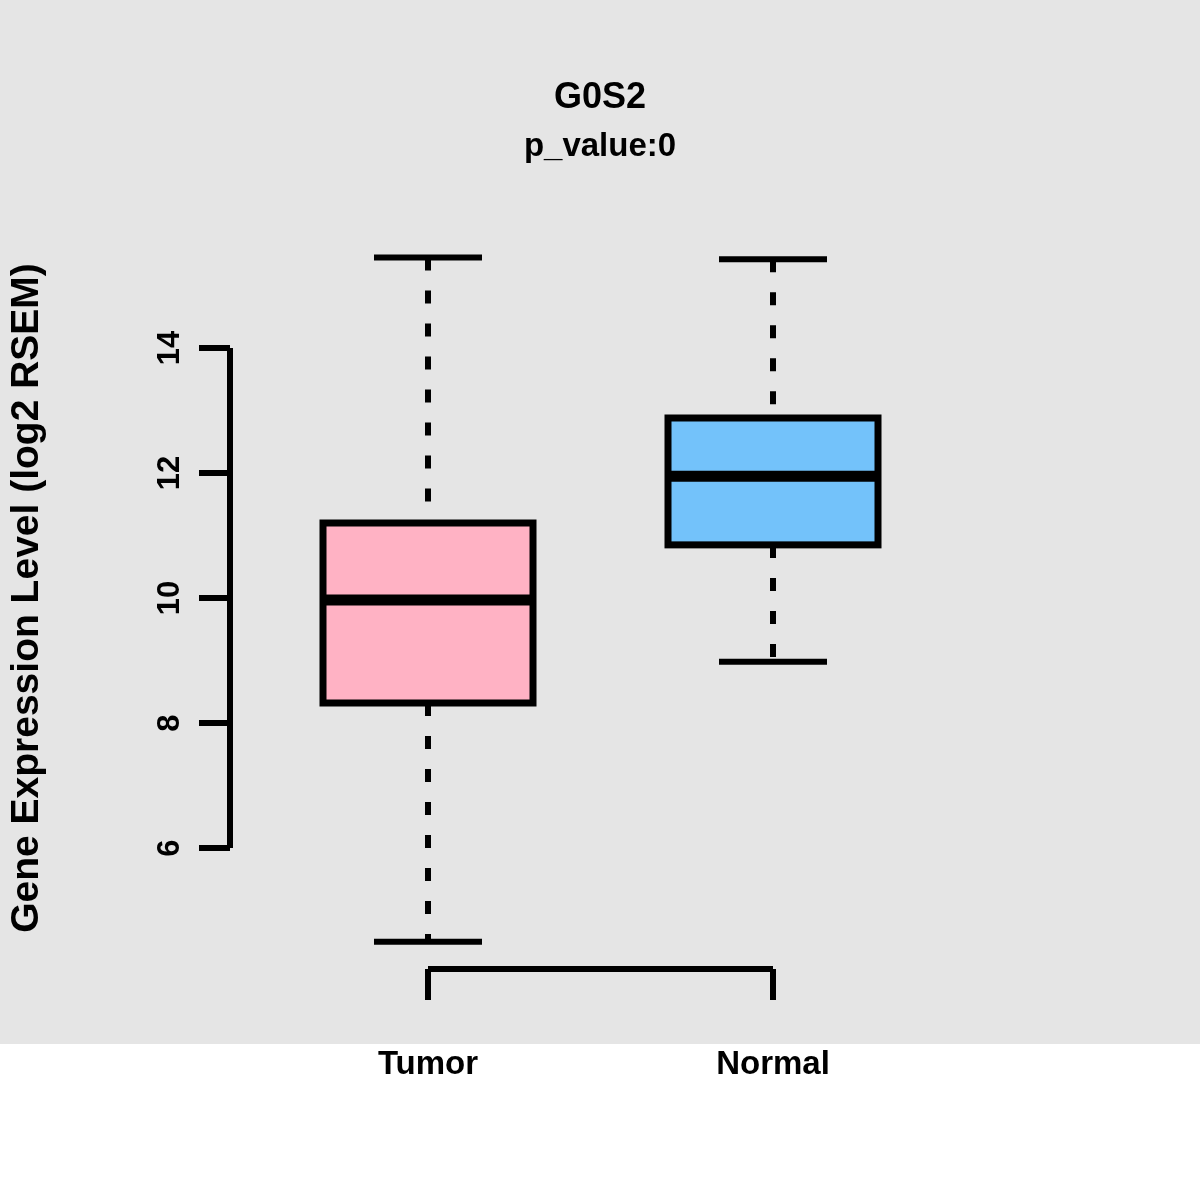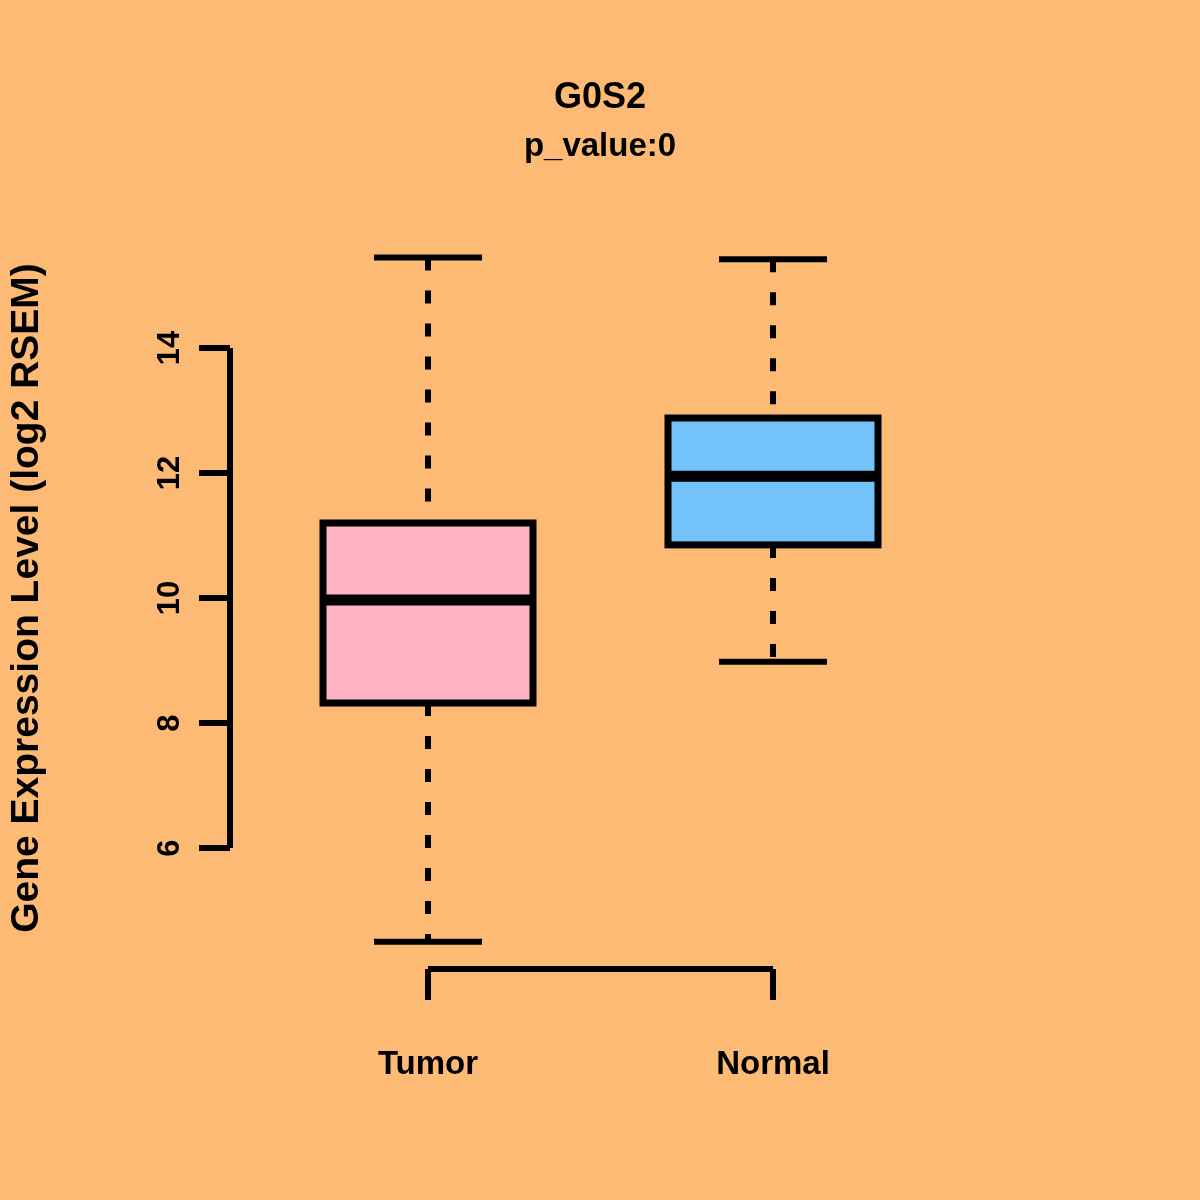--- a/index.html
+++ b/index.html
@@ -9,22 +9,22 @@
   }
   body {
     width: 1200px;
     height: 1200px;
     font-family: "Liberation Sans", sans-serif;
     overflow: hidden;
   }
   #plot-root {
     position: relative;
     width: 1200px;
-    height: 1200px;
-    background: #fdba74;
+    height: 1044px;
+    background: #e5e5e5;
   }
   svg.plot-svg {
     position: absolute;
     left: 0;
     top: 0;
     width: 1200px;
     height: 1200px;
     display: block;
   }
   text {

